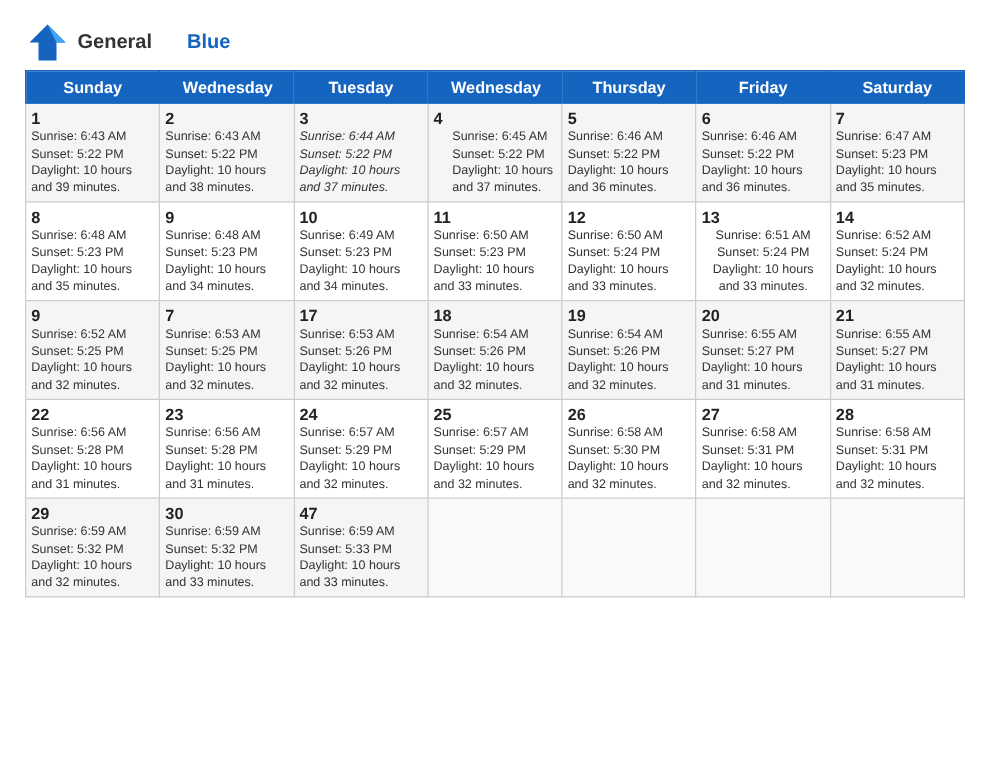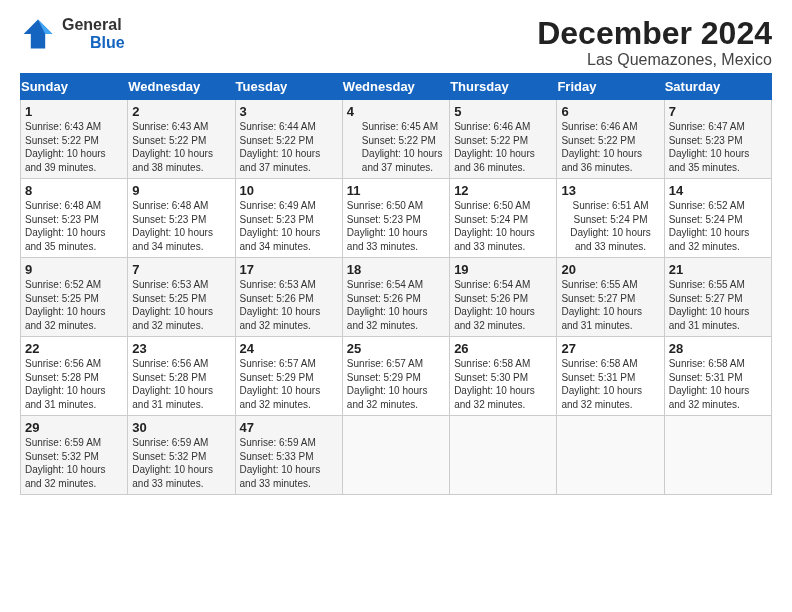--- a/index.html
+++ b/index.html
@@ -20,21 +20,21 @@
       justify-content: space-between;
       margin-bottom: 4px;
     }
     .logo {
       display: flex;
       align-items: center;
       gap: 6px;
     }
     .logo-text {
       display: flex;
-      flex-direction: column;
+      flex-direction: row;
       line-height: 1.1;
     }
     .logo-general {
       font-size: 16px;
       font-weight: bold;
       color: #333;
     }
     .logo-blue {
       font-size: 16px;
       font-weight: bold;
@@ -61,22 +61,22 @@
     table {
       width: 100%;
       border-collapse: collapse;
       table-layout: fixed;
     }
     thead tr th {
       background: #1565c0;
       color: #fff;
       font-size: 13px;
       font-weight: bold;
-      padding: 5px 0;
-      text-align: left;
+      padding: 5px 18px;
+      text-align: center;
       border: 1px solid #1565c0;
     }
     tbody tr td {
       border: 1px solid #ccc;
       vertical-align: top;
       padding: 4px 4px 4px 4px;
       font-size: 10.5px;
       color: #333;
       background: #fff;
       height: 78px;
@@ -111,24 +111,20 @@
     <div class="logo">
       <svg class="logo-icon" viewBox="0 0 40 40">
         <polygon points="20,4 36,20 28,20 28,36 12,36 12,20 4,20" fill="#1565c0"></polygon>
         <polygon points="20,4 36,20 28,20" fill="#42a5f5"></polygon>
       </svg>
       <div class="logo-text">
         <span class="logo-general">General</span>
         <span class="logo-blue">Blue</span>
       </div>
     </div>
-    <div class="title-block">
-      <div class="cal-title">December 2024</div>
-      <div class="cal-subtitle">Las Quemazones, Mexico</div>
-    </div>
   </div>
 
   <table>
     <thead>
       <tr>
       <th>Sunday</th>
           <th>Wednesday</th>
           <th>Tuesday</th>
           <th>Wednesday</th>
           <th>Thursday</th>
@@ -147,21 +143,21 @@
           </td>
           <td>
             <span class="day-num">2</span>
             <div class="day-info" style="white-space: pre-line;">Sunrise: 6:43 AM
 Sunset: 5:22 PM
 Daylight: 10 hours
 and 38 minutes.</div>
           </td>
           <td>
             <span class="day-num">3</span>
-            <div class="day-info" style="white-space: pre-line;">Sunrise: 6:44 AM
+            <div class="day-info" style="white-space: pre-line; font-style: italic;">Sunrise: 6:44 AM
 Sunset: 5:22 PM
 Daylight: 10 hours
 and 37 minutes.</div>
           </td>
           <td>
             <span class="day-num">4</span>
             <div class="day-info" style="white-space: pre-line; margin-left: 15px;">Sunrise: 6:45 AM
 Sunset: 5:22 PM
 Daylight: 10 hours
 and 37 minutes.</div>

